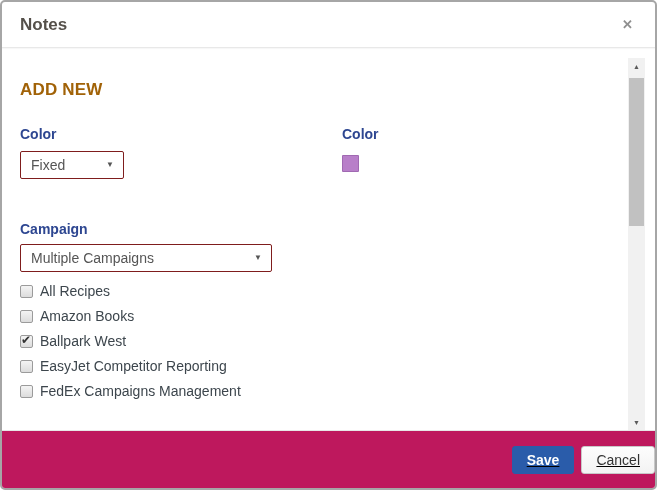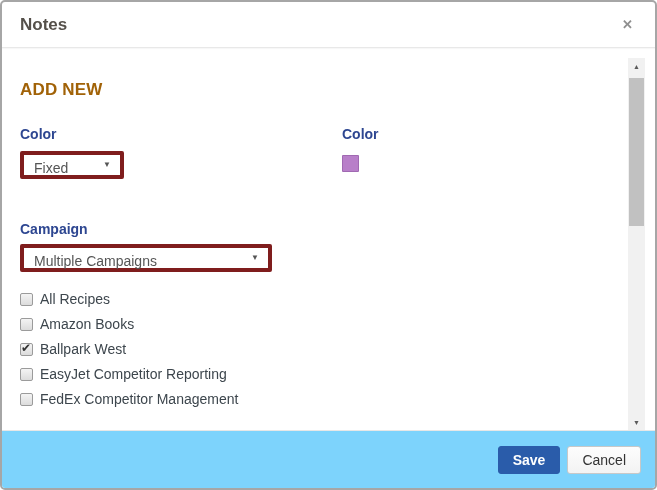--- a/index.html
+++ b/index.html
@@ -70,21 +70,21 @@
     font-weight: 700;
     color: var(--label-blue);
     margin-bottom: 8px;
     line-height: 17px;
   }
   .row-type-color { display: flex; }
   .field-type { width: 322px; }
   .fake-select {
     position: relative;
     height: 28px;
-    border: 4px solid #7f1d1d;
+    border: 1px solid #7f1d1d;
     border-radius: 2px;
     background: #fff;
     color: #555;
     font-size: 14px;
     line-height: 26px;
     padding: 0 24px 0 10px;
     cursor: pointer;
     white-space: nowrap;
   }
   .select-type { width: 104px; }
@@ -102,21 +102,21 @@
     width: 17px;
     height: 17px;
     margin-top: 12px;
     background: var(--swatch);
     border: 1px solid rgba(130, 80, 150, 0.45);
     border-radius: 1px;
     cursor: pointer;
   }
   .field-campaign { margin-top: 42px; }
   .field-campaign .field-label { margin-bottom: 6px; }
-  .checkbox-list { margin-top: 15px; }
+  .checkbox-list { margin-top: 7px; }
   .checkbox-row {
     height: 25px;
     display: flex;
     align-items: center;
     gap: 7px;
     cursor: pointer;
   }
   .checkbox-row input[type="checkbox"] {
     appearance: none;
     -webkit-appearance: none;
@@ -171,26 +171,26 @@
     top: 20px;
     width: 15px;
     height: 148px;
     background: #c1c1c1;
     cursor: grab;
   }
   
   .modal-footer {
     flex: 0 0 58px;
     border-top: 1px solid #e7e7e7;
-    background: #7dd3fc;
+    background: #be185d;
     display: flex;
     align-items: center;
     justify-content: flex-end;
     gap: 7px;
-    padding-right: 14px;
+    text-decoration: underline;
   }
   .btn {
     font-family: "Liberation Sans", sans-serif;
     font-size: 14px;
     height: 28px;
     padding: 0 14px;
     border-radius: 3px;
     cursor: pointer;
   }
   .btn-save {
@@ -258,21 +258,21 @@
     <span class="checkbox-label">Ballpark West</span>
   </label>
 
   <label class="checkbox-row">
     <input type="checkbox" style="">
     <span class="checkbox-label">EasyJet Competitor Reporting</span>
   </label>
 
   <label class="checkbox-row">
     <input type="checkbox" style="">
-    <span class="checkbox-label">FedEx Competitor Management</span>
+    <span class="checkbox-label">FedEx Campaigns Management</span>
   </label>
 </div>
 
     <div class="scrollbar">
       <span class="scroll-arrow up">▲</span>
       <span class="scroll-thumb"></span>
       <span class="scroll-arrow down">▼</span>
     </div>
   </div>
 

